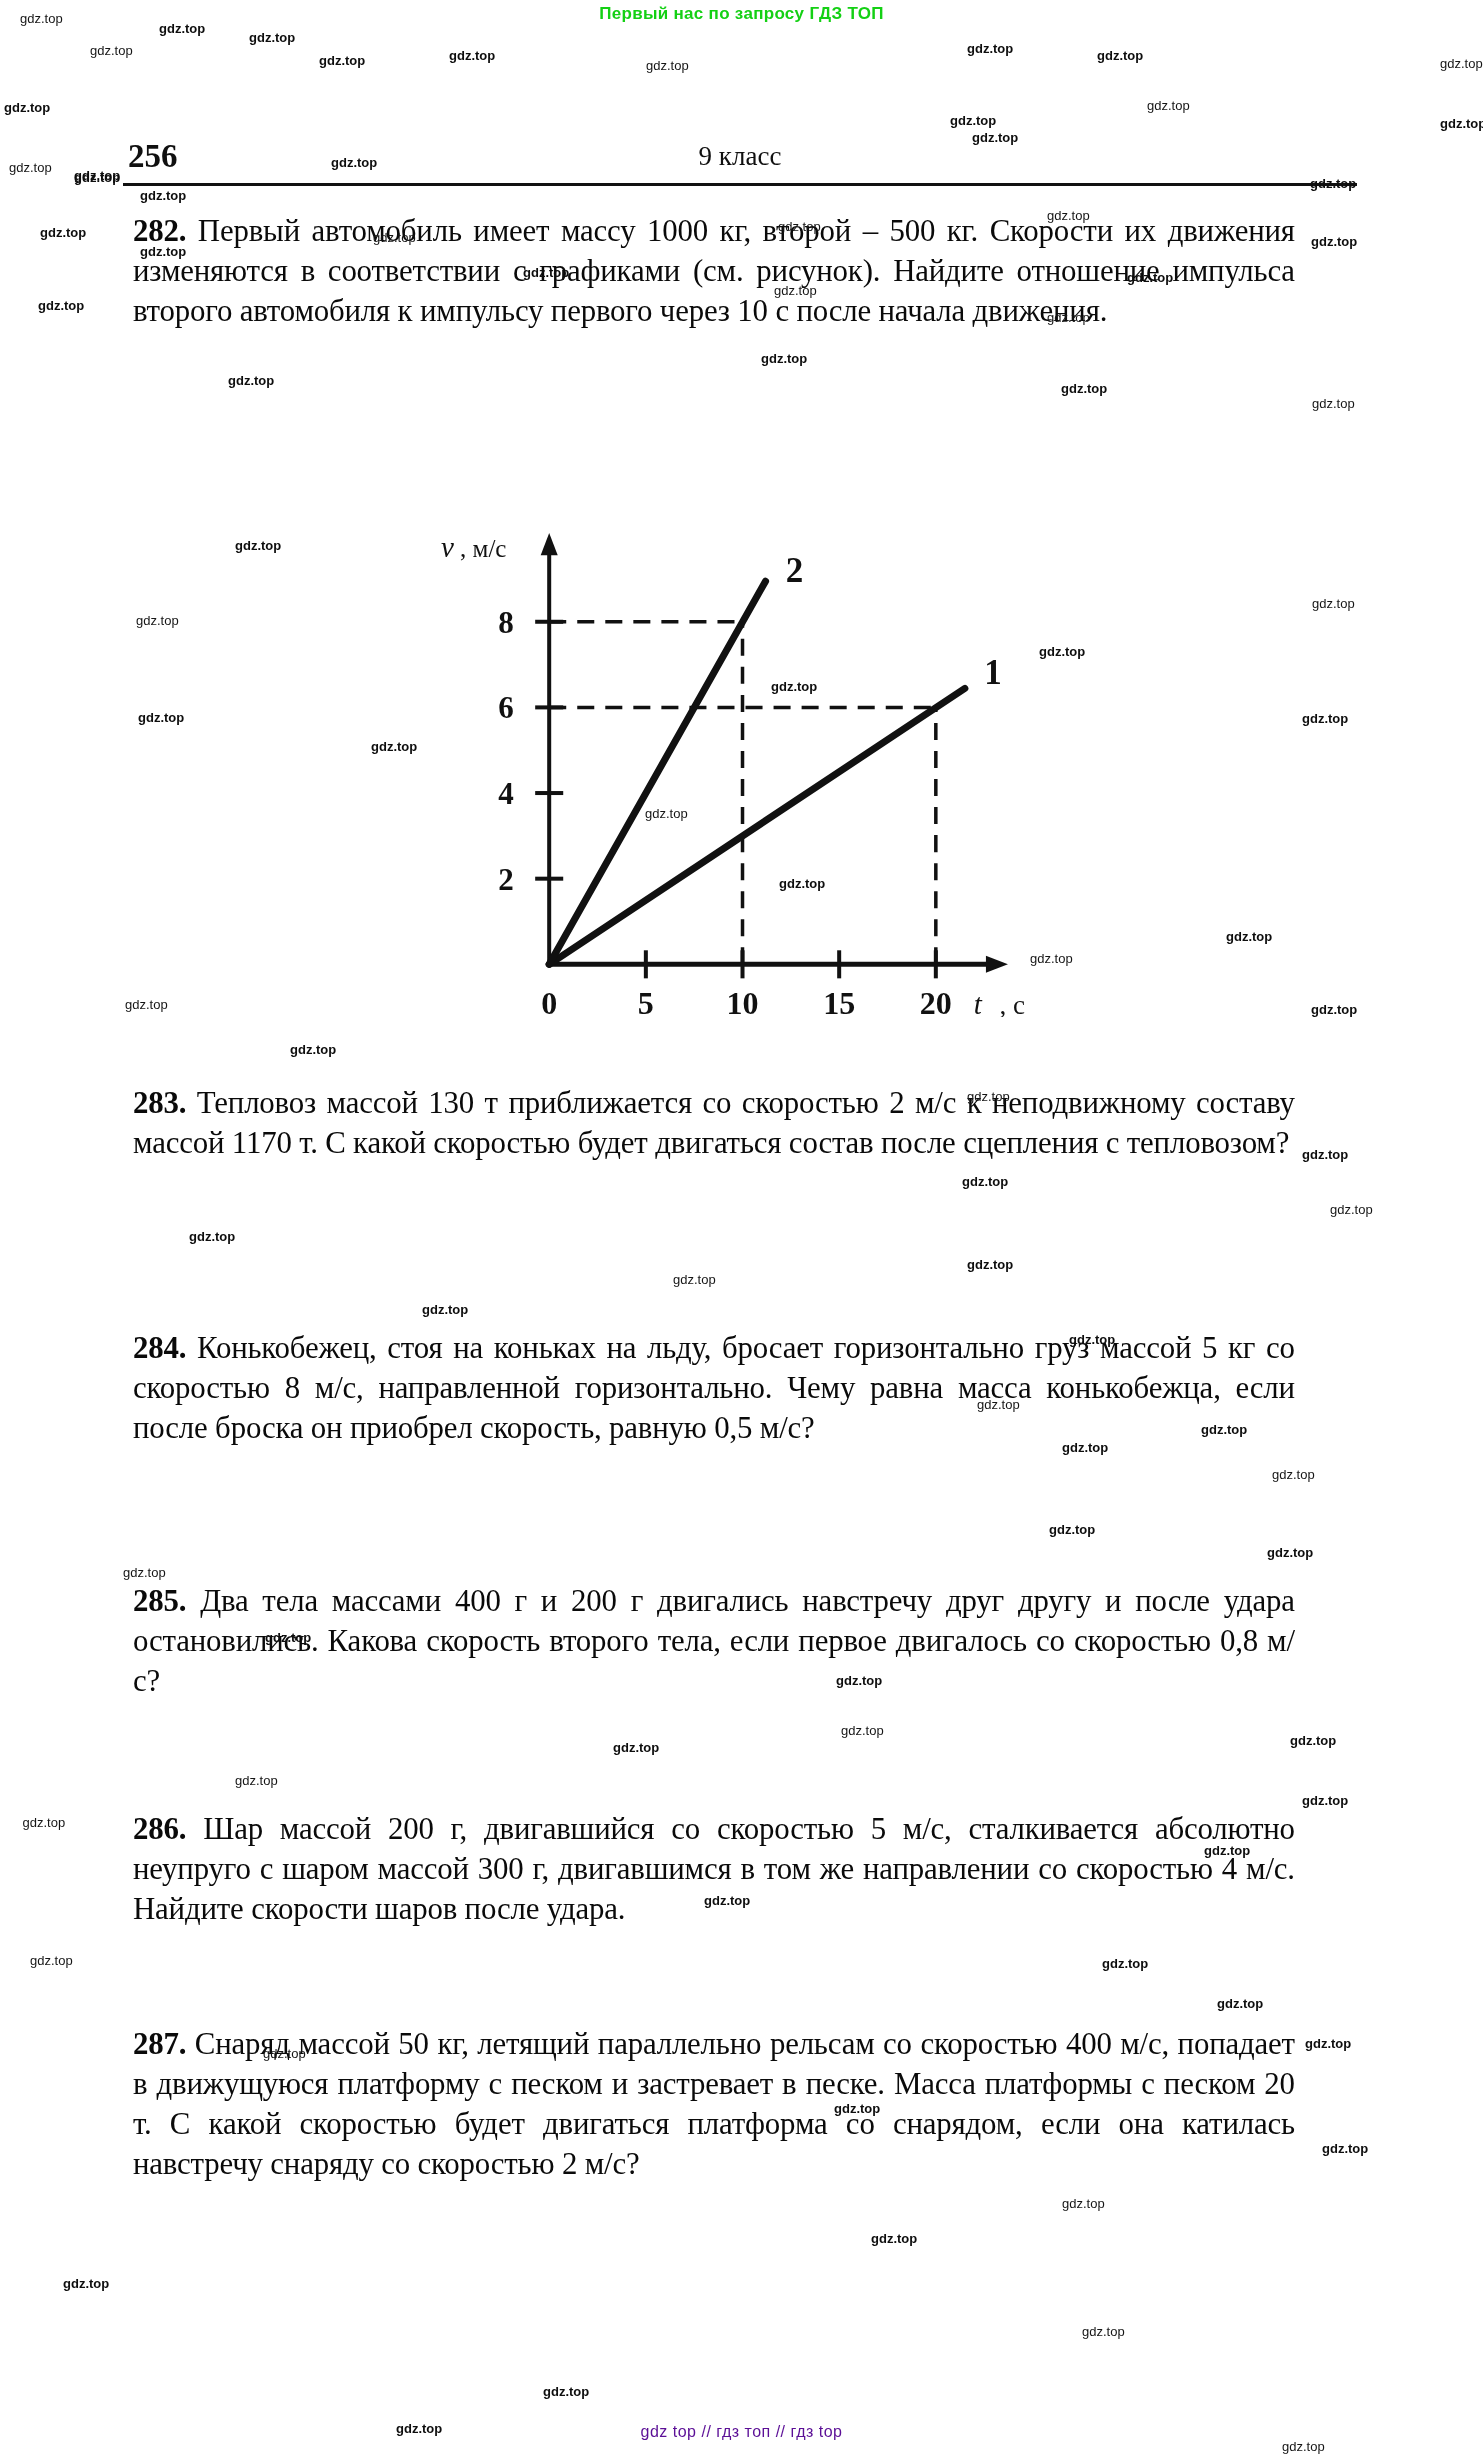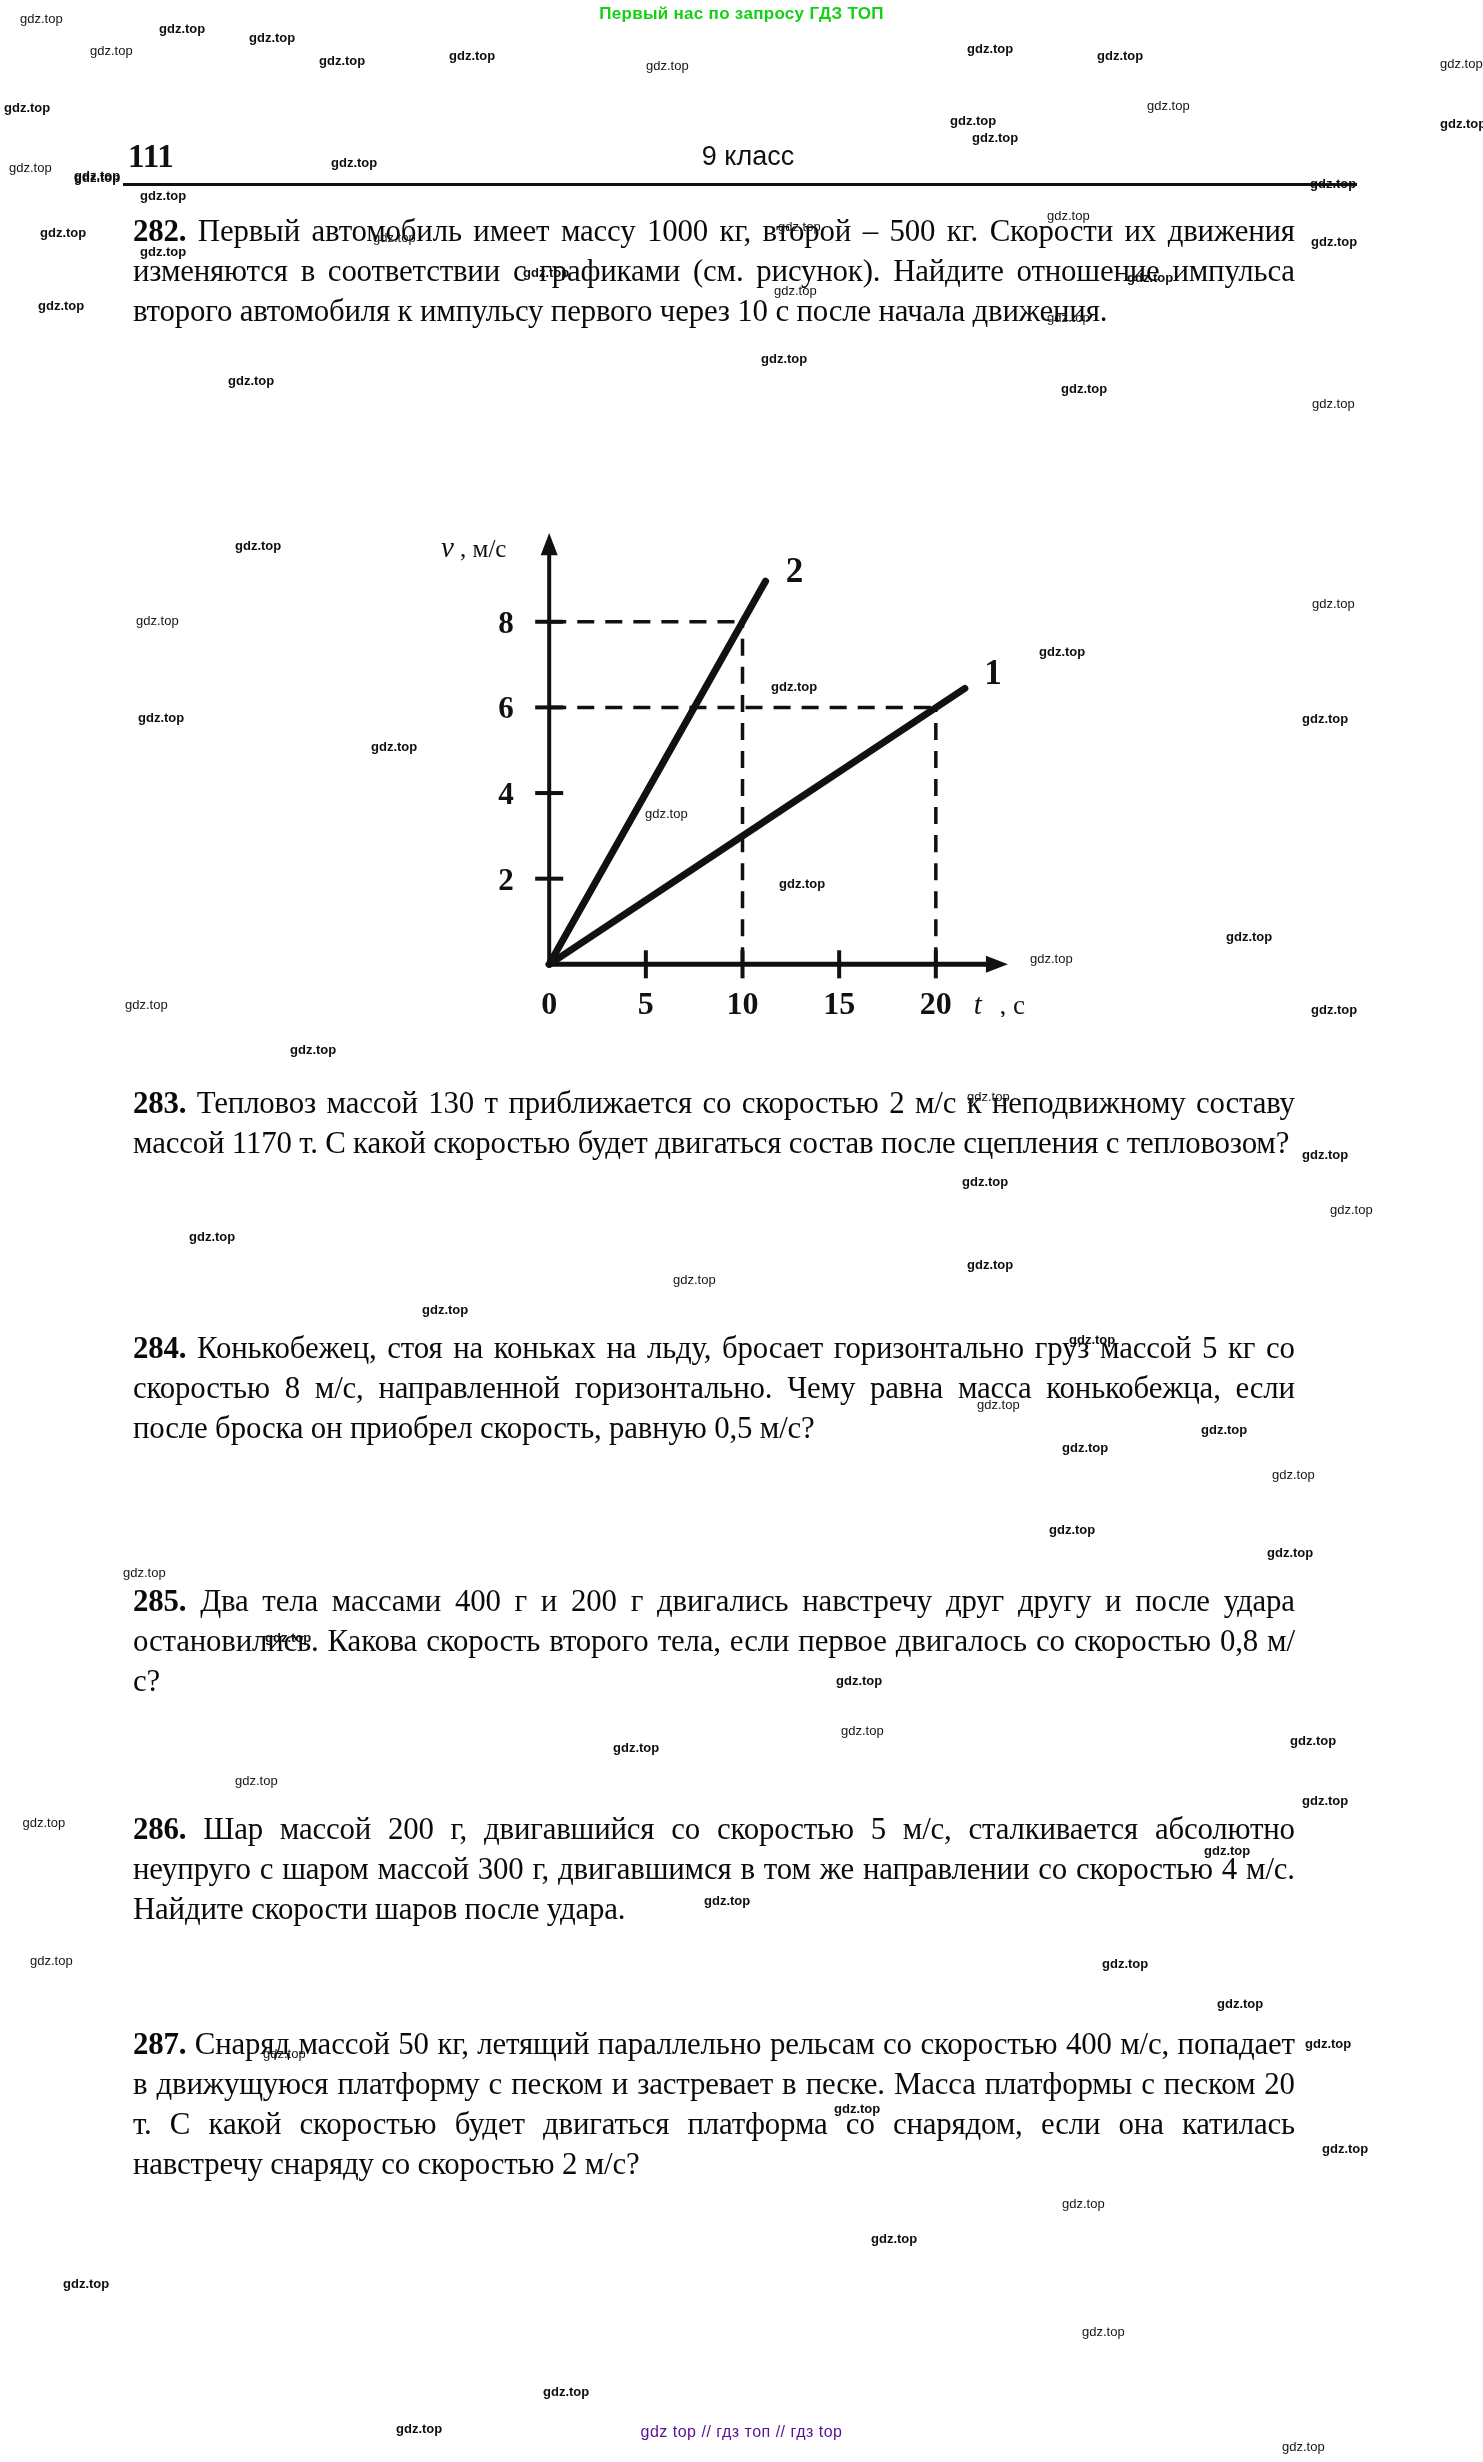--- a/index.html
+++ b/index.html
@@ -25,24 +25,24 @@
   
   #page-header{
     position:absolute;left:128px;top:138px;width:1224px;height:35px;
   }
   #page-number{
     position:absolute;left:0;top:0;
     font-size:33px;font-weight:700;color:#101010;
     font-family:"Liberation Serif", serif;
   }
   #header-title{
-    position:absolute;left:8px;top:3px;width:1224px;
+    position:absolute;left:0;top:3px;width:1224px;
     text-align:center;
     font-size:27px;color:#101010;
-    font-family:Liberation Sans, sans-serif;
+    font-family:Liberation Serif, serif;
   }
   #header-rule{
     position:absolute;left:123px;top:183px;width:1234px;height:3px;
     background:#111;
   }
 
   
   .problem{
     position:absolute;
     width:1204px;
@@ -96,21 +96,21 @@
     pointer-events:none;
   }
   .wm.light{font-weight:400;color:#161616;}
 </style>
 </head>
 <body>
 
 <div id="top-banner">Первый нас по запросу ГДЗ ТОП</div>
 
 <div id="page-header">
-  <span id="page-number">111</span>
+  <span id="page-number">256</span>
   <span id="header-title">9 класс</span>
 </div>
 <div id="header-rule"></div>
 
 <div class="problem" id="p282">
   <span class="pnum">282.</span>
   <span>Первый автомобиль имеет массу 1000 кг, второй – 500 кг. Скорости их движения изменяются в соответствии с графиками (см. рисунок). Найдите отношение импульса второго автомобиля к импульсу первого через 10 с после начала движения.</span>
 </div>
 
 <div id="figure">

